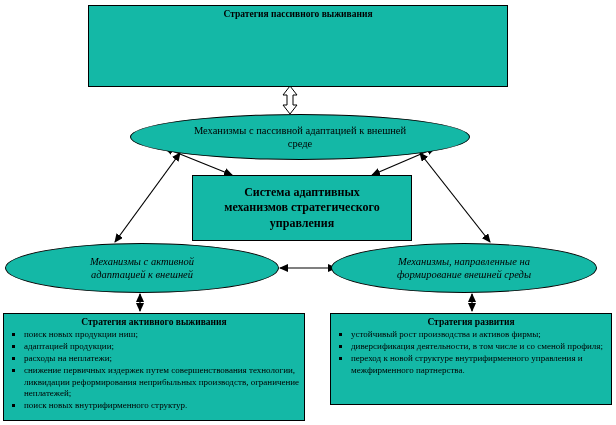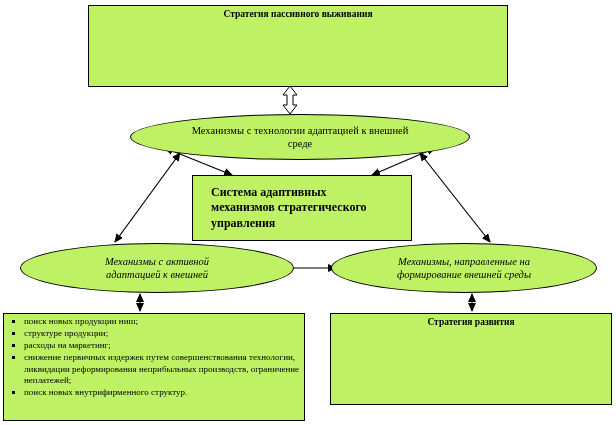--- a/index.html
+++ b/index.html
@@ -1,27 +1,27 @@
 <!DOCTYPE html>
 <html><head>
 <meta charset="utf-8">
 <style>
   html,body{margin:0;padding:0;background:#fff;}
   body{width:616px;height:425px;position:relative;font-family:"Liberation Serif",serif;color:#000;overflow:hidden;}
   .layer-svg{position:absolute;left:0;top:0;z-index:1;pointer-events:none;}
-  .shape{position:absolute;background:#bef264;border:1px solid #000;box-sizing:border-box;z-index:2;}
+  .shape{position:absolute;background:#14b8a6;border:1px solid #000;box-sizing:border-box;z-index:2;}
   .rectbox{padding:2px 4px;}
   .rectbox .box-title{font-weight:bold;text-align:center;font-size:9.5px;margin:1px 0 2px 0;}
   .rectbox ul{margin:0;padding-left:26px;list-style-type:square;}
   .rectbox li{font-size:9px;line-height:1.32;}
   .tight ul{padding-left:16px;}
   .ellipse{border-radius:50%;display:flex;align-items:center;justify-content:center;text-align:center;}
   .ellipse .ell-label{font-size:10.5px;line-height:1.25;}
   .italic .ell-label{font-style:italic;}
-  .centerbox{display:flex;align-items:center;justify-content:center;text-align:left;}
+  .centerbox{display:flex;align-items:center;justify-content:center;text-align:center;}
   .centerbox .cb-label{font-weight:bold;font-size:12px;line-height:1.3;padding:0 18px;}
 </style>
 </head>
 <body>
 
 <svg class="layer-svg" width="616" height="425" viewBox="0 0 616 425">
   <defs>
     <marker id="mEnd" markerWidth="9" markerHeight="8" refX="8" refY="4" orient="auto" markerUnits="userSpaceOnUse">
       <path d="M0,0 L9,4 L0,8 z" fill="#000"></path>
     </marker>
@@ -39,40 +39,46 @@
   <line x1="280" y1="268" x2="336" y2="268" stroke="#000" stroke-width="1.2" marker-start="url(#mStart)" marker-end="url(#mEnd)"></line>
   <line x1="140" y1="294" x2="140" y2="311" stroke="#000" stroke-width="1.2" marker-start="url(#mStart)" marker-end="url(#mEnd)"></line>
   <line x1="472" y1="294" x2="472" y2="311" stroke="#000" stroke-width="1.2" marker-start="url(#mStart)" marker-end="url(#mEnd)"></line>
 </svg>
 
 <div class="shape rectbox" style="left:88px;top:5px;width:420px;height:82px;">
   <div class="box-title">Стратегия пассивного выживания</div>
 </div>
 
 <div class="shape ellipse" style="left:130px;top:114px;width:340px;height:46px;">
-  <div class="ell-label" style="width:230px;">Механизмы с технологии адаптацией  к внешней среде</div>
+  <div class="ell-label" style="width:230px;">Механизмы с пассивной адаптацией  к внешней среде</div>
 </div>
 
 <div class="shape centerbox" style="left:192px;top:175px;width:220px;height:66px;">
   <div class="cb-label">Система адаптивных механизмов стратегического управления</div>
 </div>
 
-<div class="shape ellipse italic" style="left:20px;top:243px;width:274px;height:50px;">
+<div class="shape ellipse italic" style="left:5px;top:243px;width:274px;height:50px;">
   <div class="ell-label" style="width:160px;">Механизмы с активной адаптацией к внешней</div>
 </div>
 
 <div class="shape ellipse italic" style="left:331px;top:243px;width:266px;height:50px;">
   <div class="ell-label" style="width:190px;">Механизмы, направленные на формирование внешней среды</div>
 </div>
 
 <div class="shape rectbox tight" style="left:3px;top:313px;width:302px;height:108px;">
+  <div class="box-title">Стратегия активного выживания</div>
   <ul>
       <li>поиск новых продукции ниш;</li>
-      <li>структуре продукции;</li>
-      <li>расходы на маркетинг;</li>
+      <li>адаптацией продукции;</li>
+      <li>расходы на неплатежи;</li>
       <li>снижение первичных издержек путем совершенствования технологии, ликвидации реформирования неприбыльных производств, ограничение неплатежей;</li>
       <li>поиск новых внутрифирменного структур.</li>
     </ul>
 </div>
 
 <div class="shape rectbox tight" style="left:330px;top:313px;width:282px;height:92px;">
   <div class="box-title">Стратегия развития</div>
+  <ul>
+      <li>устойчивый рост производства и активов фирмы;</li>
+      <li>диверсификация деятельности, в том числе и со сменой профиля;</li>
+      <li>переход к новой структуре внутрифирменного управления и межфирменного партнерства.</li>
+    </ul>
 </div>
 
 </body></html>

